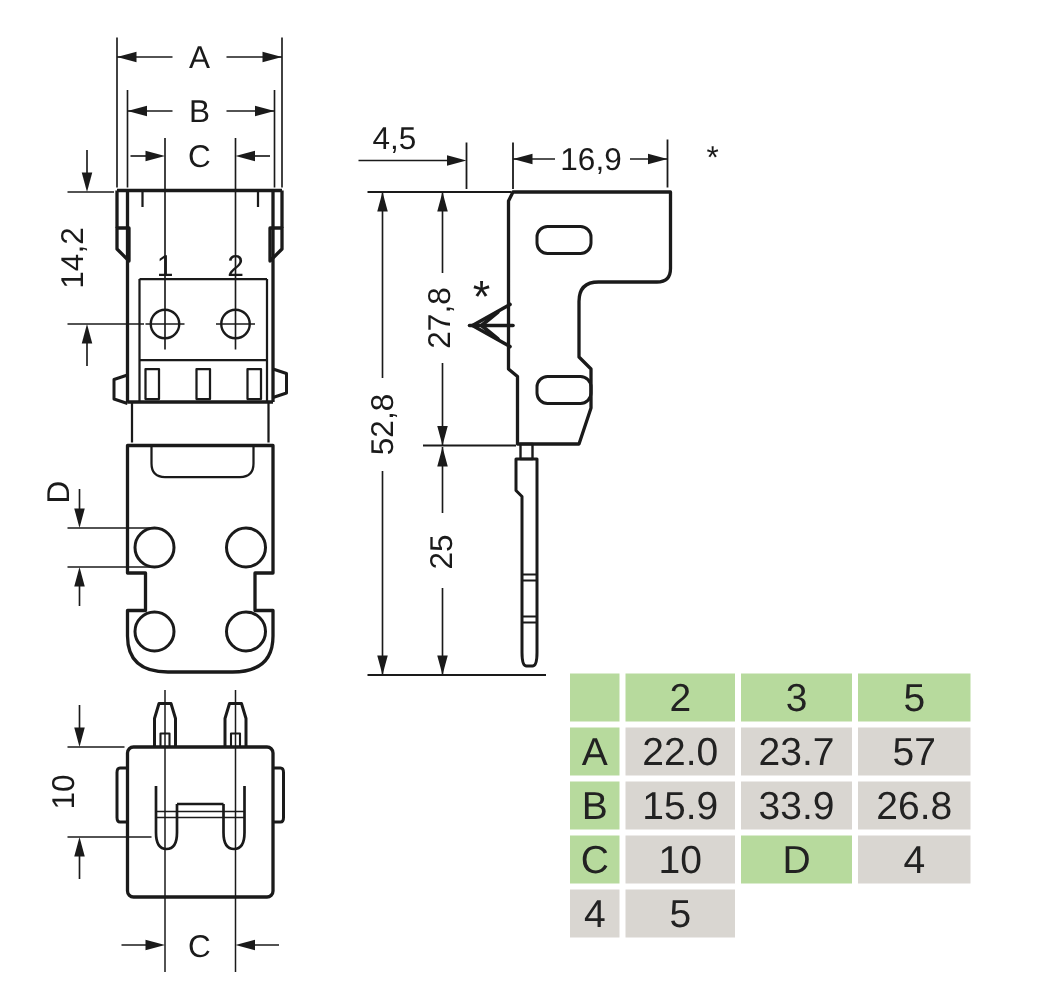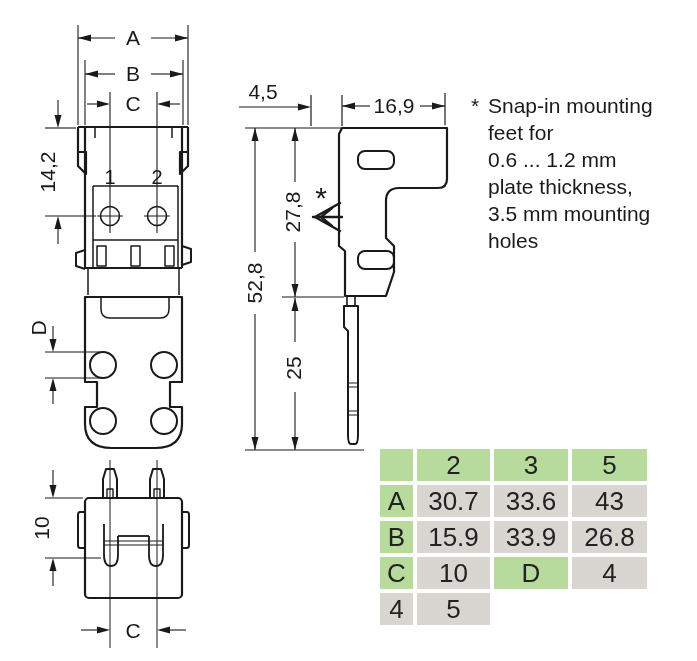--- a/index.html
+++ b/index.html
@@ -222,40 +222,32 @@
 
     <g stroke="none" font-size="21">
       <text x="49" y="528" text-anchor="middle" transform="rotate(-90 49 528)">10</text>
       <text x="133" y="638" text-anchor="middle">C</text>
     </g>
   </g>
 </svg>
 
   <div class="note">
     <span class="note-marker">*</span>
-    <div class="note-lines">
-      <div>Snap-in mounting</div>
-      <div>feet for</div>
-      <div>0.6 ... 1.2 mm</div>
-      <div>plate thickness,</div>
-      <div>3.5 mm mounting</div>
-      <div>holes</div>
-    </div>
   </div>
 
   <div class="dim-table">
     <div class="cell hdr"></div>
     <div class="cell hdr">2</div>
     <div class="cell hdr">3</div>
     <div class="cell hdr">5</div>
 
     <div class="cell lbl">A</div>
-    <div class="cell val">30.7</div>
-    <div class="cell val">33.6</div>
-    <div class="cell val">43</div>
+    <div class="cell val">22.0</div>
+    <div class="cell val">23.7</div>
+    <div class="cell val">57</div>
 
     <div class="cell lbl">B</div>
     <div class="cell val">15.9</div>
     <div class="cell val">33.9</div>
     <div class="cell val">26.8</div>
 
     <div class="cell lbl">C</div>
     <div class="cell val">10</div>
 
     <div class="cell lbl">D</div>

